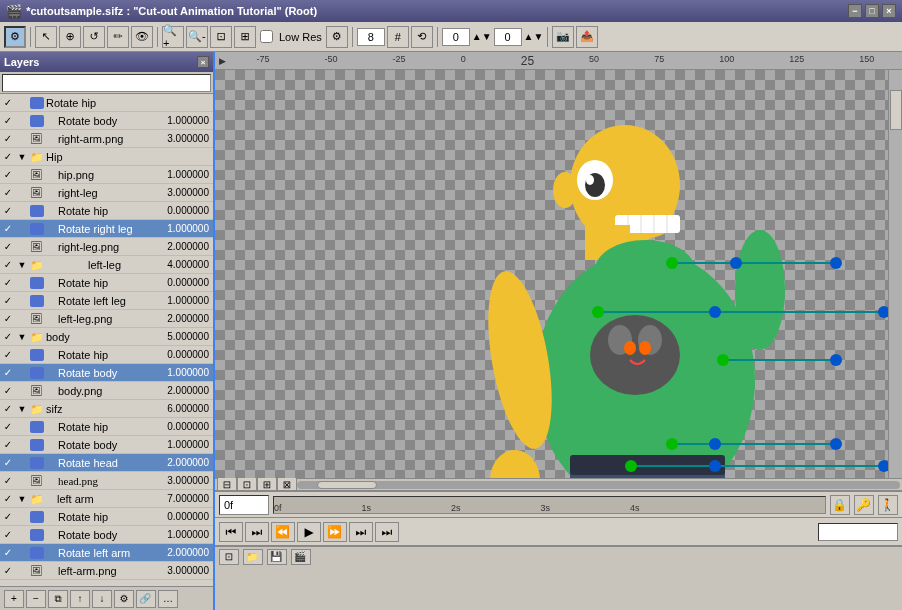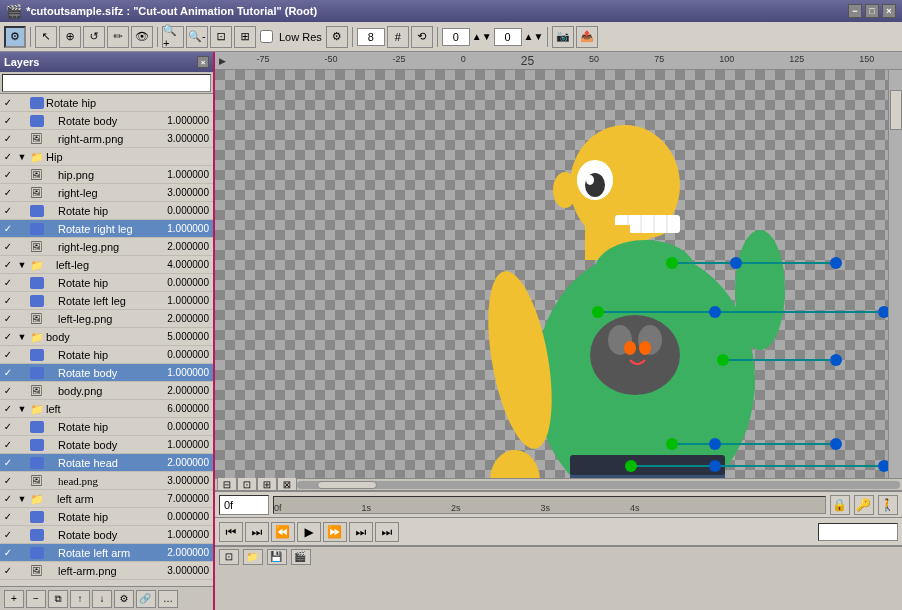--- a/index.html
+++ b/index.html
@@ -17,21 +17,21 @@
     .toolbar { display: flex; align-items: center; background: #d4d0c8; height: 30px; padding: 0 4px; gap: 2px; border-bottom: 1px solid #888; }
     .toolbar-btn { width: 22px; height: 22px; background: #d4d0c8; border: 1px solid #888; display: flex; align-items: center; justify-content: center; cursor: pointer; font-size: 11px; }
     .toolbar-btn.active { background: #a0c0e0; border: 2px inset #888; }
     .toolbar-sep { width: 1px; height: 20px; background: #888; margin: 0 2px; }
     .toolbar-label { font-size: 11px; color: #000; margin: 0 2px; }
     .toolbar-input { width: 28px; height: 18px; border: 1px solid #888; background: #fff; text-align: center; font-size: 11px; }
     .toolbar-checkbox { margin: 0 2px; }
 
     
     .layers-panel {
-      width: 215px; background: #d4d0c8; border-right: 2px solid #be185d;
+      width: 215px; background: #d4d0c8; border-right: 2px solid #3b82f6;
       display: flex; flex-direction: column;
     }
     .layers-title-bar {
       display: flex; align-items: center; justify-content: space-between;
       background: linear-gradient(to bottom, #6a6a9a, #4a4a7a);
       height: 20px; padding: 0 4px; color: #fff; font-size: 11px; font-weight: bold;
     }
     .layers-title-btn { width: 12px; height: 12px; background: #888; border: 1px solid #555; font-size: 8px; display: flex; align-items: center; justify-content: center; cursor: pointer; color: #fff; }
 
     .layers-search { height: 22px; padding: 2px; background: #c8c4bc; border-bottom: 1px solid #888; }
@@ -210,21 +210,21 @@
               <span class="layer-check">✓</span>
               <span class="layer-expand"></span>
               <span style="width: 14px; height: 12px; display: inline-block; margin: 0px 2px; font-size: 10px;">🖼</span>
               <span class="layer-name" style="padding-left: 12px;">right-leg.png</span>
               <span class="layer-zdepth">2.000000</span>
             </div>
             <div class="layer-row">
               <span class="layer-check">✓</span>
               <span class="layer-expand">▼</span>
               <span style="width: 14px; height: 12px; display: inline-block; margin: 0px 2px; font-size: 11px;">📁</span>
-              <span class="layer-name" style="padding-left: 10px;">left-leg</span>
+              <span class="layer-name" style="padding-left: 10px; margin-left: 32px;">left-leg</span>
               <span class="layer-zdepth">4.000000</span>
             </div>
             <div class="layer-row">
               <span class="layer-check">✓</span>
               <span class="layer-expand"></span>
               <span style="width: 14px; height: 12px; background: rgb(80, 112, 208); border-radius: 2px; display: inline-block; margin: 0px 2px;"></span>
               <span class="layer-name" style="padding-left: 12px;">Rotate hip</span>
               <span class="layer-zdepth">0.000000</span>
             </div>
             <div class="layer-row">
@@ -266,21 +266,21 @@
               <span class="layer-check">✓</span>
               <span class="layer-expand"></span>
               <span style="width: 14px; height: 12px; display: inline-block; margin: 0px 2px; font-size: 10px;">🖼</span>
               <span class="layer-name" style="padding-left: 12px;">body.png</span>
               <span class="layer-zdepth">2.000000</span>
             </div>
             <div class="layer-row">
               <span class="layer-check">✓</span>
               <span class="layer-expand">▼</span>
               <span style="width: 14px; height: 12px; display: inline-block; margin: 0px 2px; font-size: 11px;">📁</span>
-              <span class="layer-name" style="padding-left: 0px;">left</span>
+              <span class="layer-name" style="padding-left: 0px;">sifz</span>
               <span class="layer-zdepth">6.000000</span>
             </div>
             <div class="layer-row">
               <span class="layer-check">✓</span>
               <span class="layer-expand"></span>
               <span style="width: 14px; height: 12px; background: rgb(80, 112, 208); border-radius: 2px; display: inline-block; margin: 0px 2px;"></span>
               <span class="layer-name" style="padding-left: 12px;">Rotate hip</span>
               <span class="layer-zdepth">0.000000</span>
             </div>
             <div class="layer-row">

